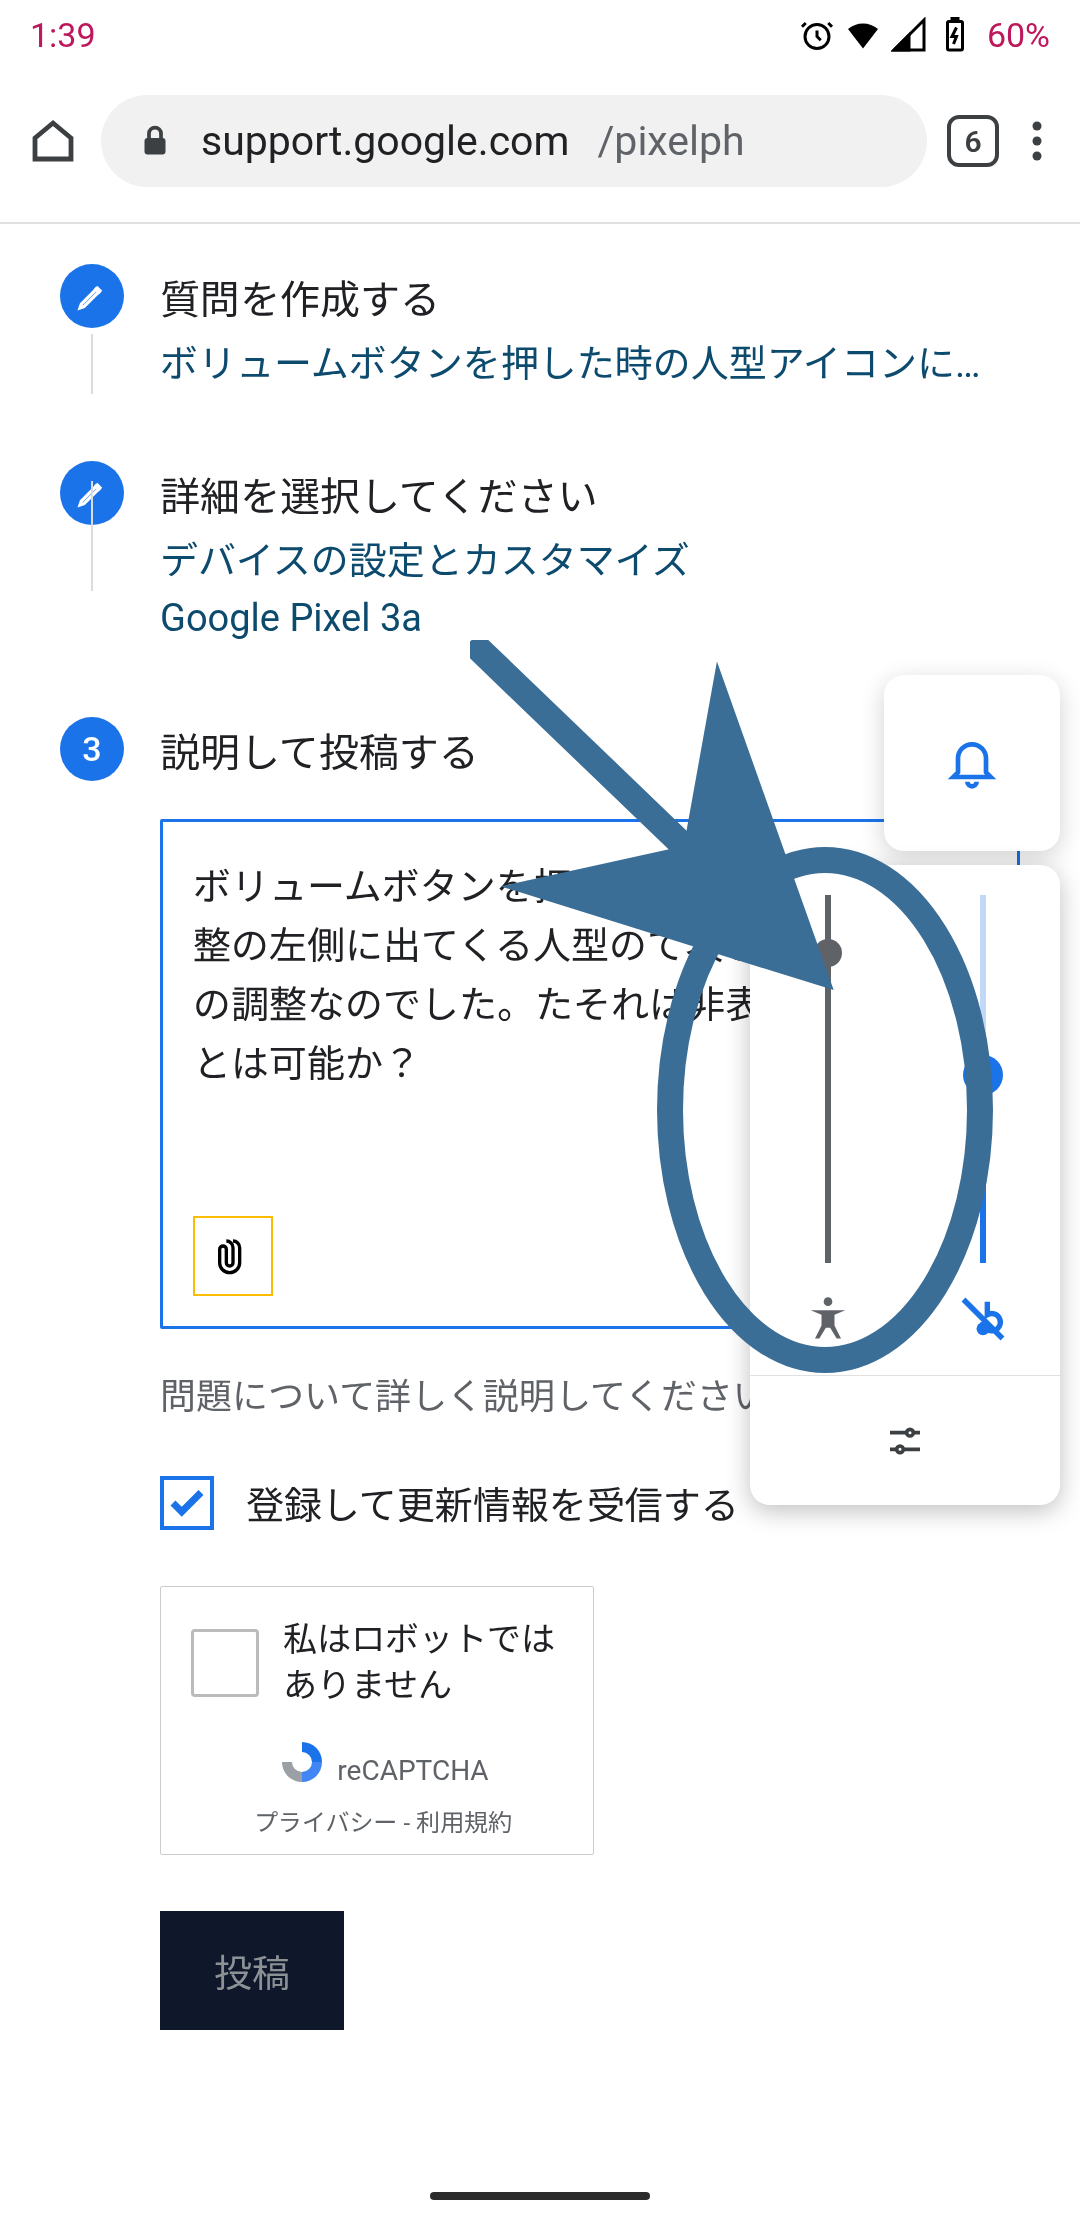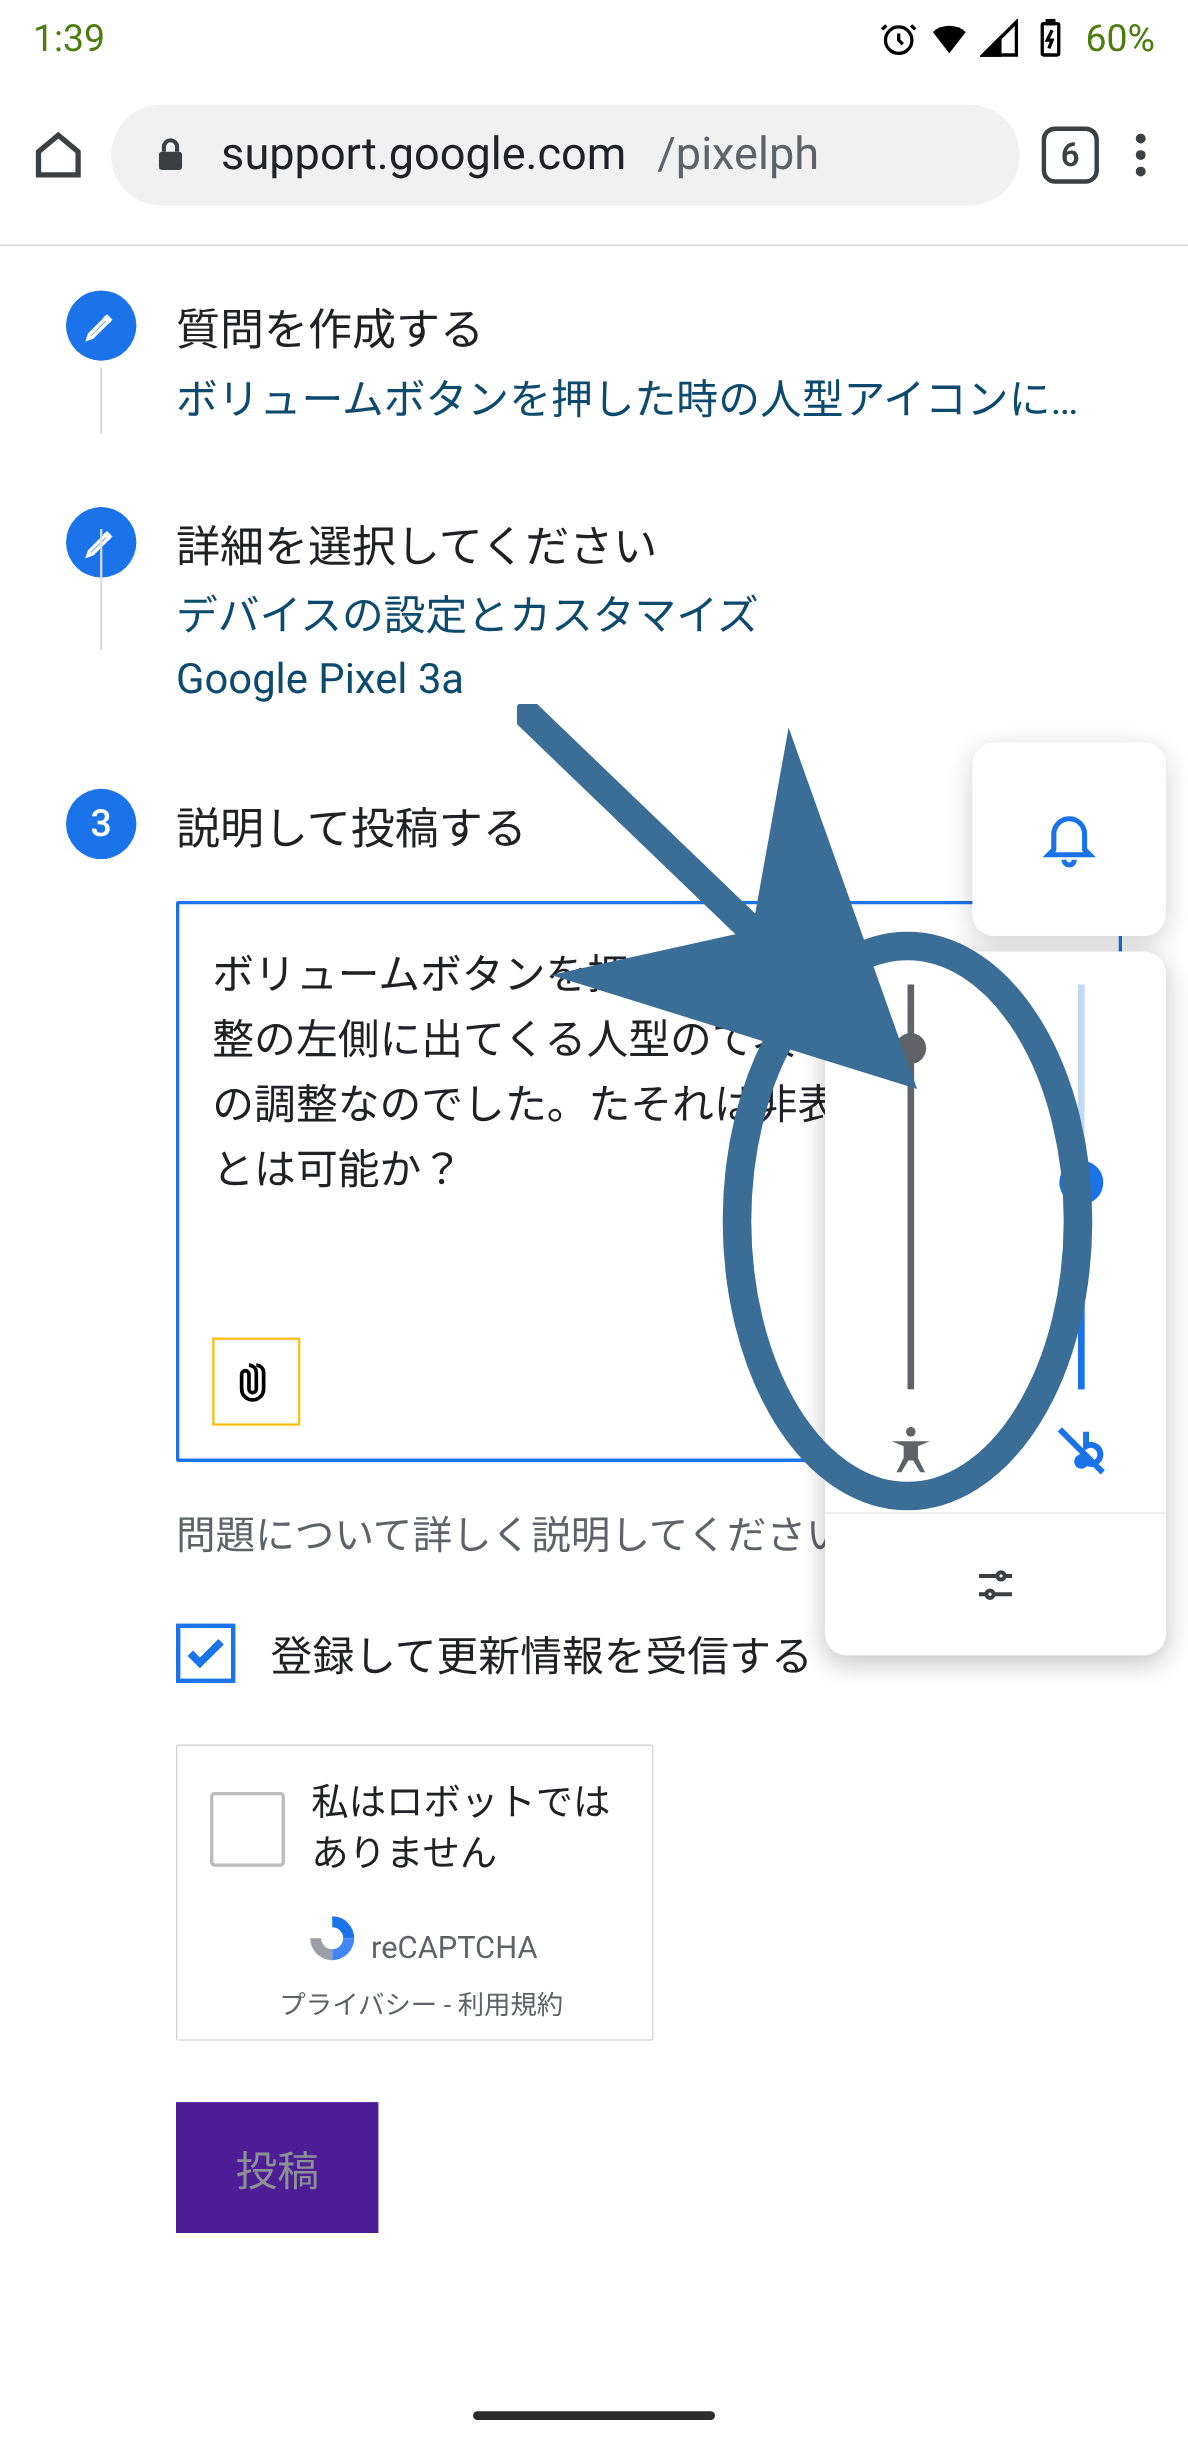--- a/index.html
+++ b/index.html
@@ -14,21 +14,21 @@
       background: #fff;
       position: relative;
       overflow: hidden;
     }
     .status-bar {
       display: flex;
       justify-content: space-between;
       align-items: center;
       padding: 15px 30px;
       font-size: 34px;
-      color: #4d7c0f;
+      color: #be185d;
     }
     .status-right {
       display: flex;
       align-items: center;
       gap: 10px;
     }
     .status-right .icon-svg {
       width: 36px;
       height: 36px;
     }
@@ -204,21 +204,21 @@
       color: #5f6368;
     }
     .recaptcha-links {
       font-size: 24px;
       color: #5f6368;
       margin-top: 16px;
     }
     .submit-btn {
       margin-left: 100px;
       margin-top: 56px;
-      background: #4c1d95;
+      background: #0f172a;
       padding: 32px 54px;
       width: fit-content;
       font-size: 38px;
       color: #8c9195;
     }
     
     .volume-overlay {
       position: absolute;
       right: 6px;
       top: 675px;

